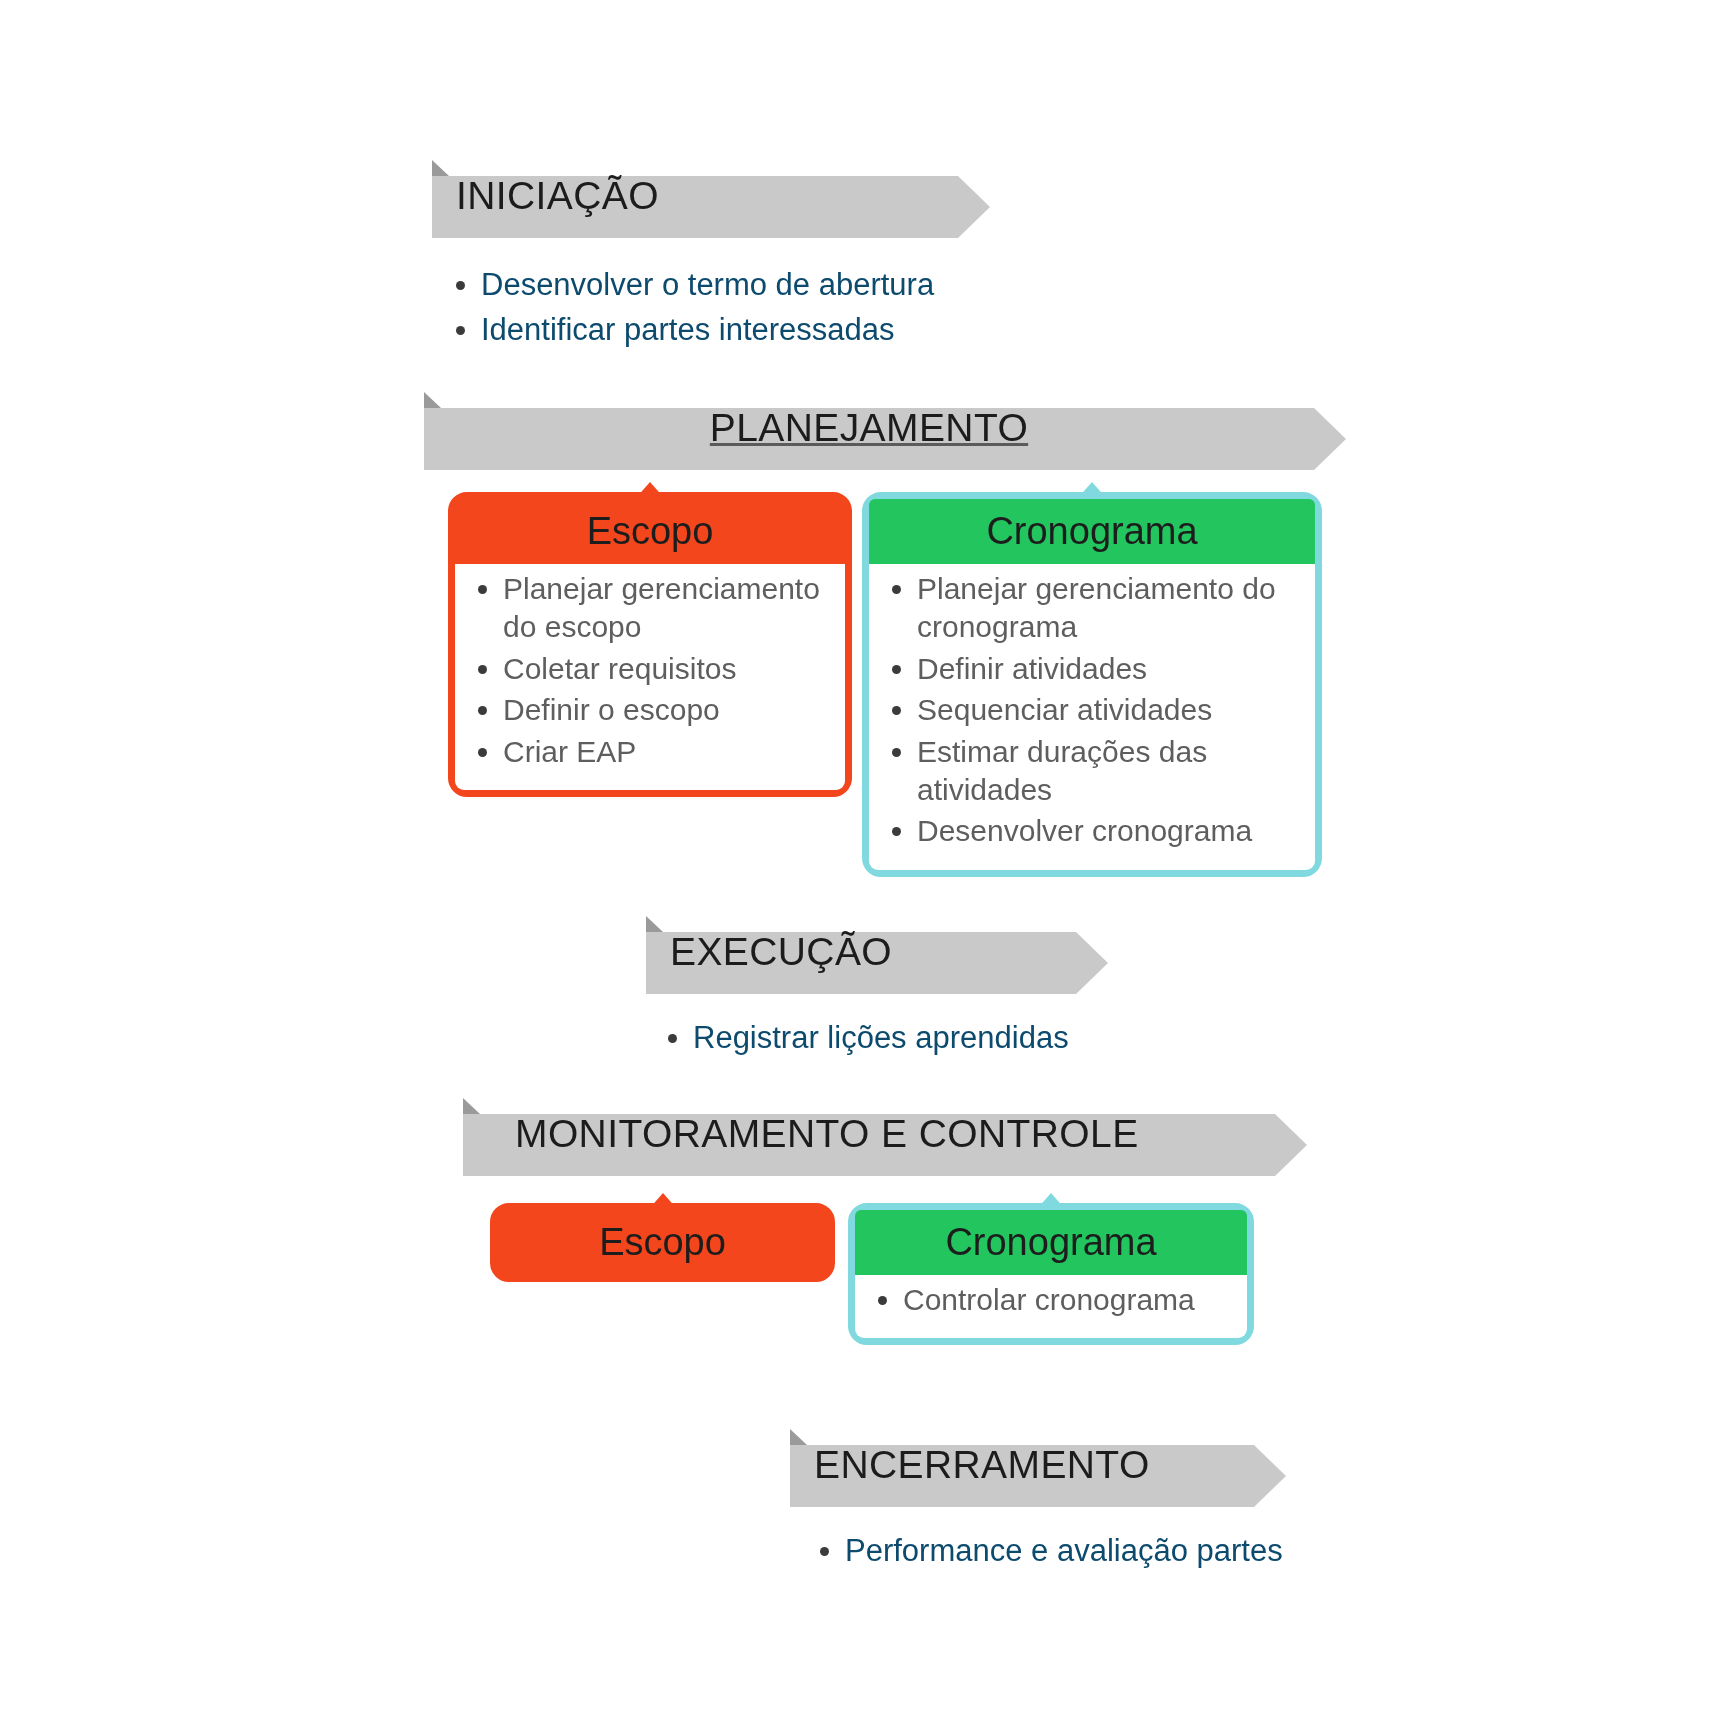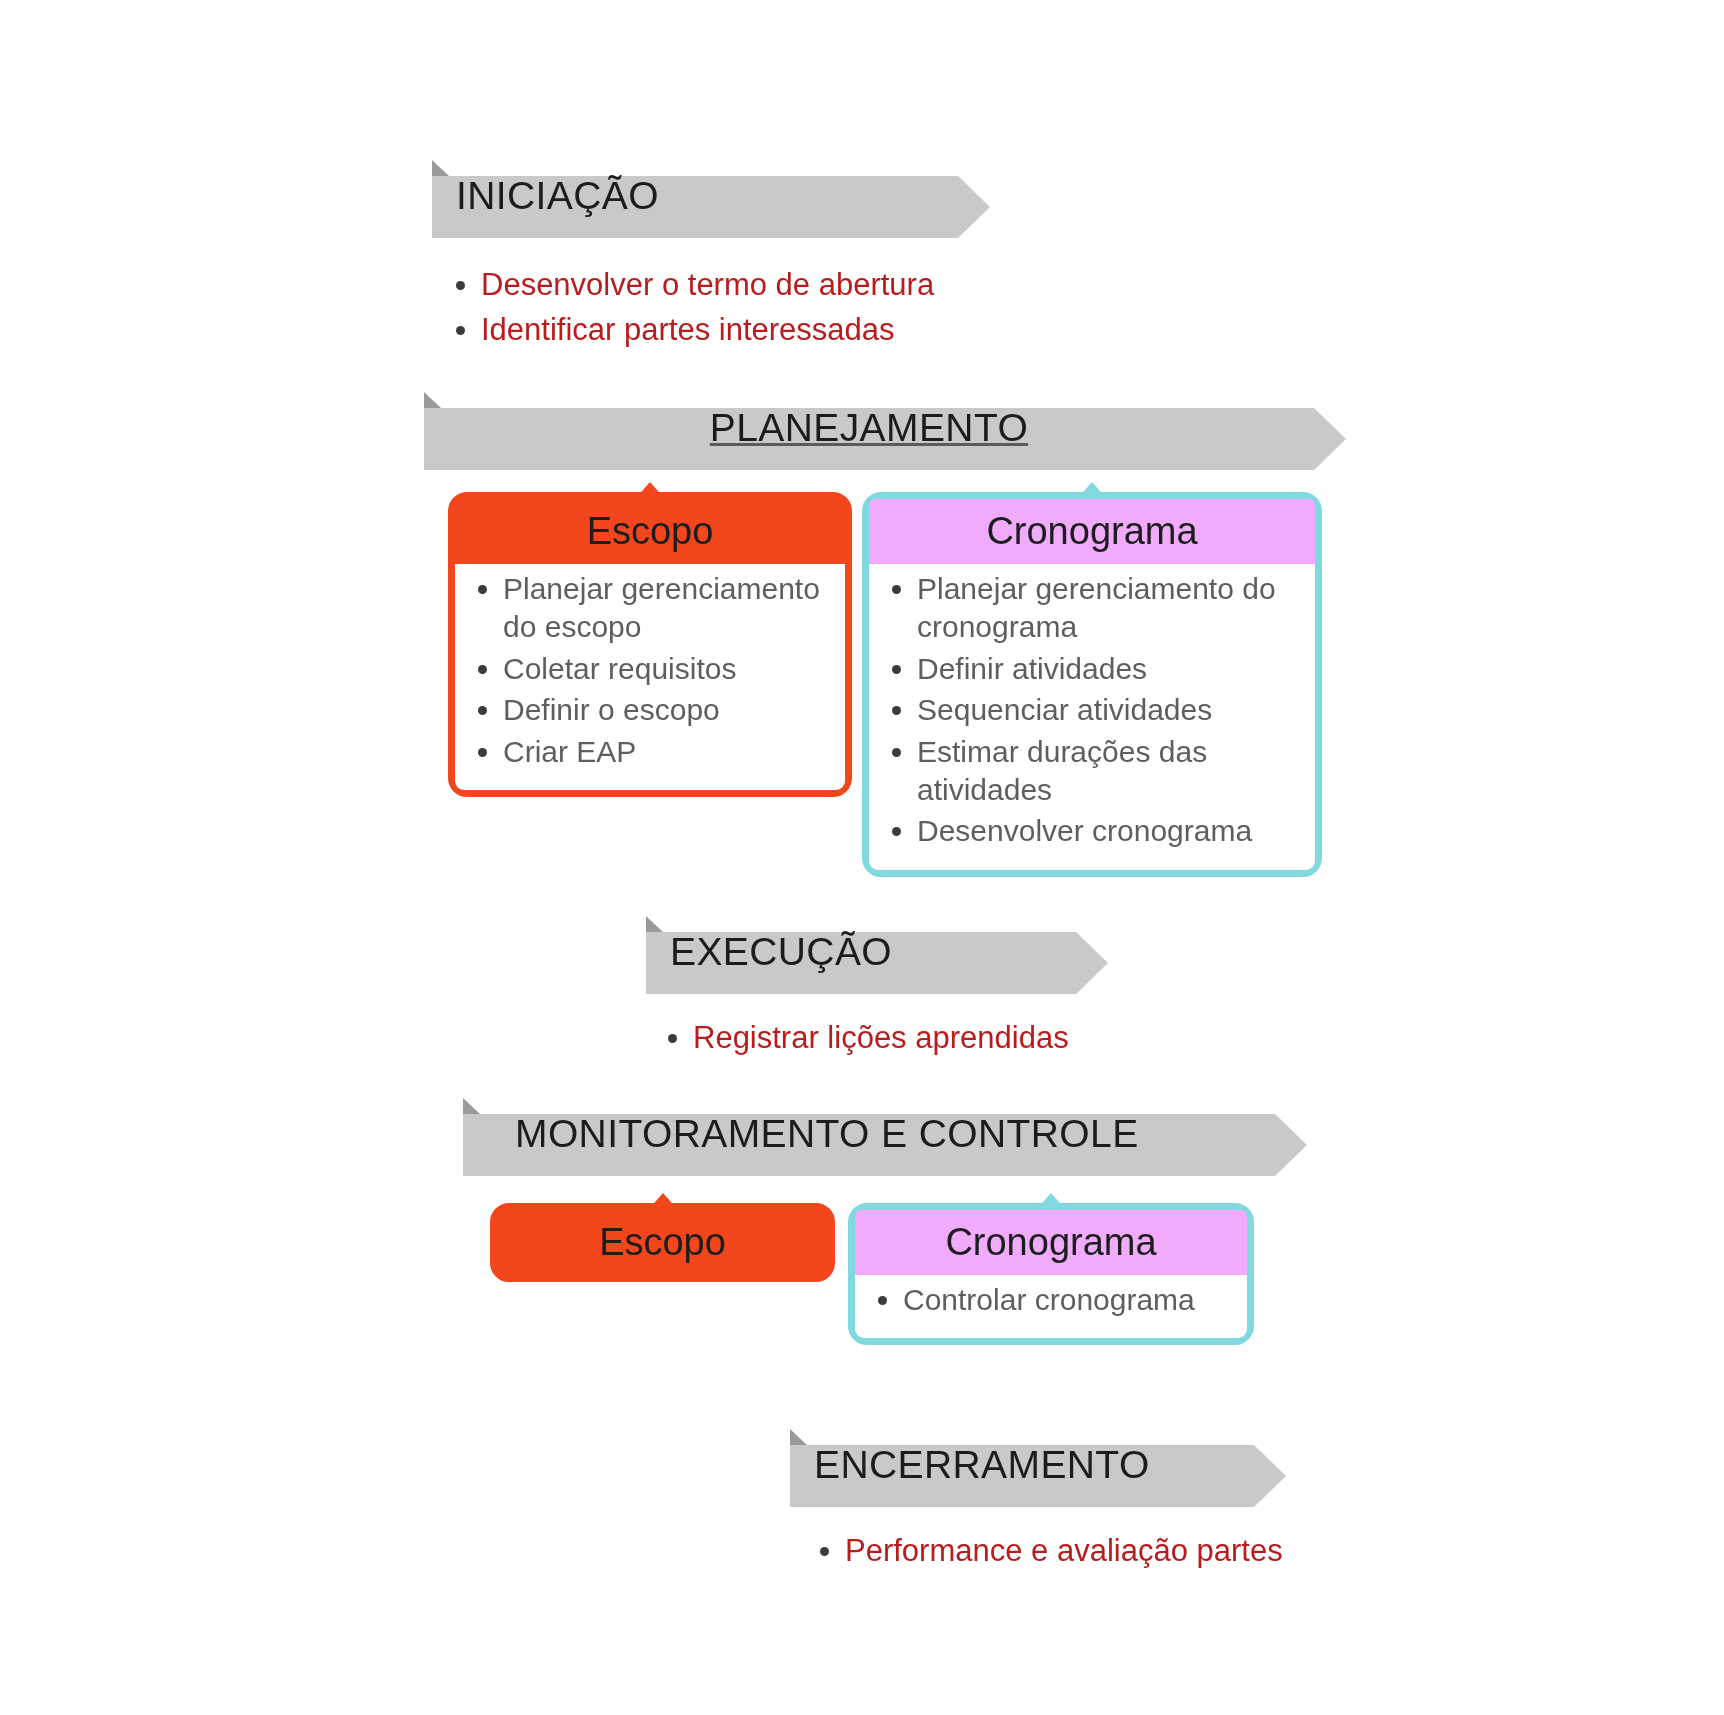--- a/index.html
+++ b/index.html
@@ -70,21 +70,21 @@
     position: absolute;
     list-style: none;
     margin: 0;
     padding: 0;
   }
   .plain-list li {
     position: relative;
     padding-left: 33px;
     font-size: 31px;
     line-height: 1.46;
-    color: #b91c1c;
+    color: #0c4a6e;
     white-space: nowrap;
   }
   .plain-list li::before {
     content: "";
     position: absolute;
     left: 8px;
     top: 19px;
     width: 9px;
     height: 9px;
     border-radius: 50%;
@@ -141,21 +141,21 @@
     left: 9px;
     top: 15px;
     width: 9px;
     height: 9px;
     border-radius: 50%;
     background: #3b3b3b;
   }
 
   
   .accent-orange { background: #f4461c; }
-  .accent-cyan   { background: #f0abfc; text-align: center; }
+  .accent-cyan   { background: #22c55e; text-align: center; }
   .card.orange { border: 7px solid #f4461c; background: #f4461c; }
   .card.cyan   { border: 7px solid #7fd9de; background: #7fd9de; }
   .notch-orange { border-bottom: 17px solid #f4461c; }
   .notch-cyan   { border-bottom: 17px solid #7fd9de; }
 </style>
 </head>
 <body>
 
 <div class="canvas">
 

